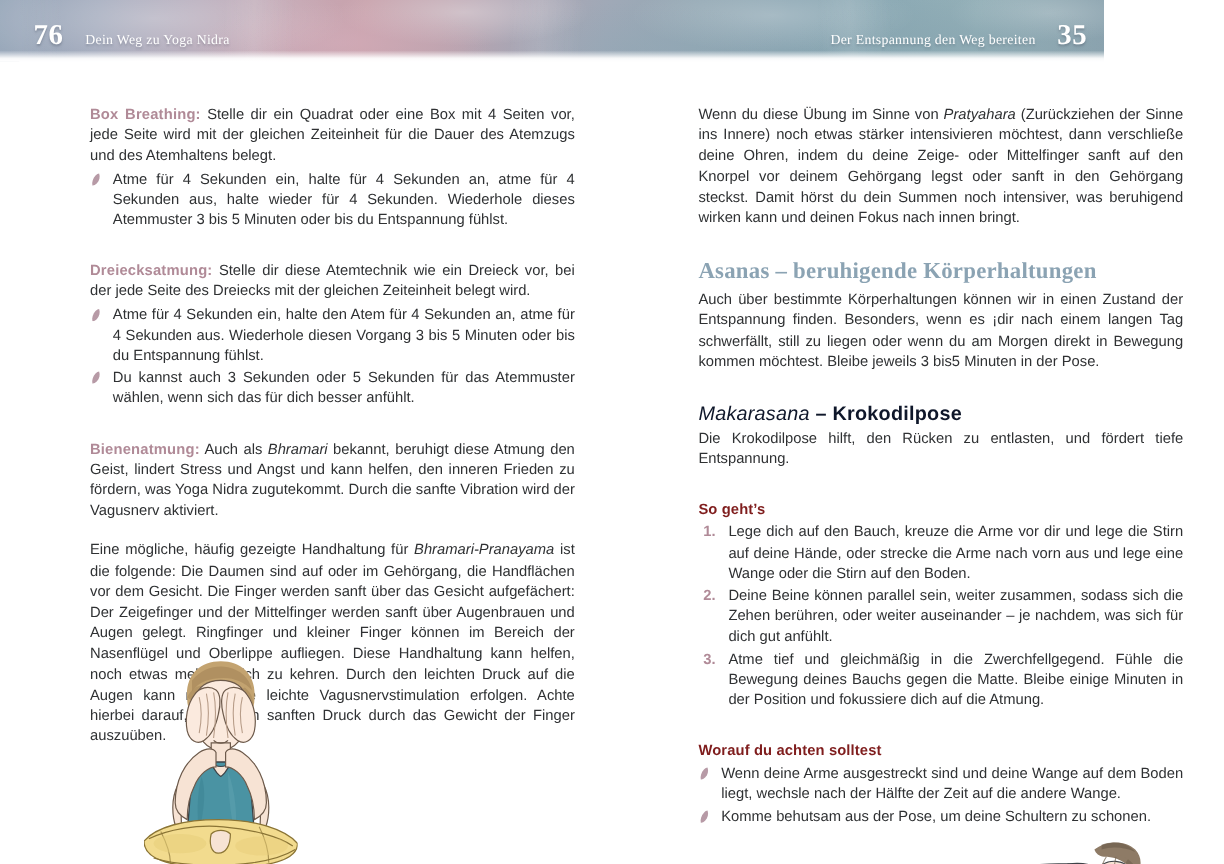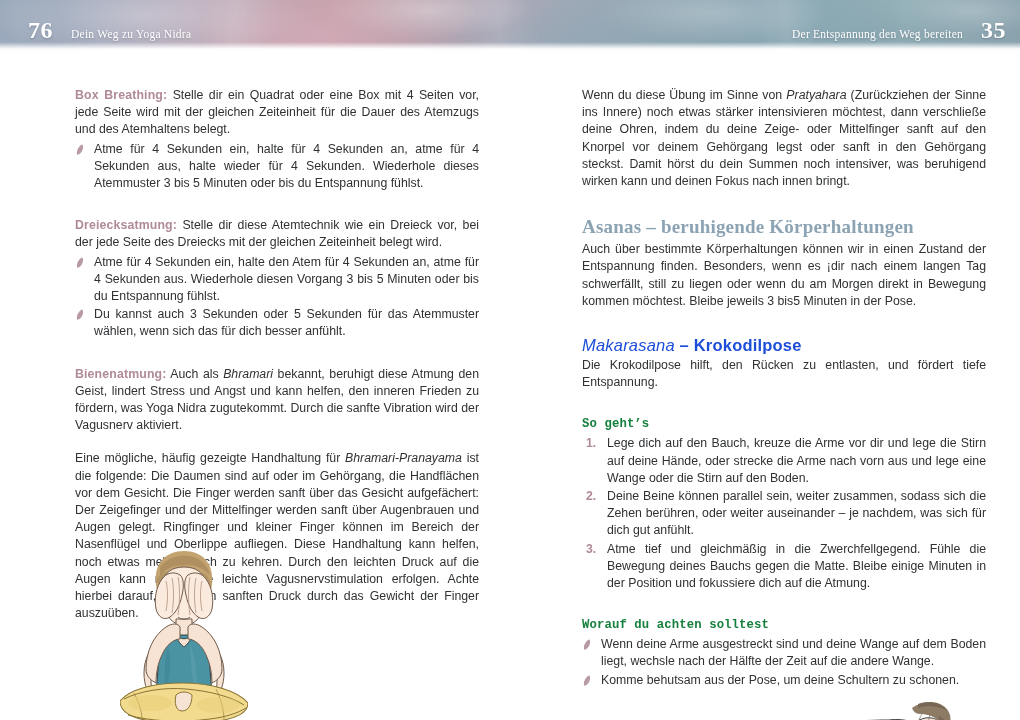--- a/index.html
+++ b/index.html
@@ -6,21 +6,21 @@
   body{
     width:1020px;height:720px;
     background:#ffffff;
     font-family:"Liberation Sans", sans-serif;
     overflow:hidden;
     position:relative;
   }
 
   
   .header{
-    position:absolute;left:0;top:0;width:1020px;height:51px;
+    position:absolute;left:0;top:0;width:920px;height:51px;
     overflow:hidden;
   }
   .hdr-base{
     position:absolute;inset:0;
     background:linear-gradient(100deg,
       #8fa0b4 0%,
       #9fa7ba 9%,
       #b4a8b8 18%,
       #c5a6b2 27%,
       #c9a3ad 33%,
@@ -130,28 +130,28 @@
     font-family:"Liberation Serif", serif;
     font-weight:bold;
     font-size:19px;
     line-height:23px;
     color:#8ba3b3;
     letter-spacing:.2px;
     margin:0 0 3px 0;
   }
   .h-pose{
     font-size:16.5px;line-height:20px;
-    color:#1d4ed8;
+    color:#0f172a;
     margin:0 0 2px 0;
     letter-spacing:.2px;
   }
   .h-pose .pose-ital{font-style:italic;font-weight:normal;}
   .h-sub{
-    color:#15803d;font-weight:bold;font-size:12.3px;line-height:17px;
-    margin:0 0 2px 0;letter-spacing:.1px;font-family:Liberation Mono, monospace;
+    color:#7f1d1d;font-weight:bold;font-size:12.3px;line-height:17px;
+    margin:0 0 2px 0;letter-spacing:.1px;
   }
   .sp-14{height:14px;}
 
   
   .fig-croc{
     position:absolute;left:586px;top:647px;
     width:350px;height:86px;
   }
   .fig-croc svg{display:block;width:350px;height:86px;}
 </style>

